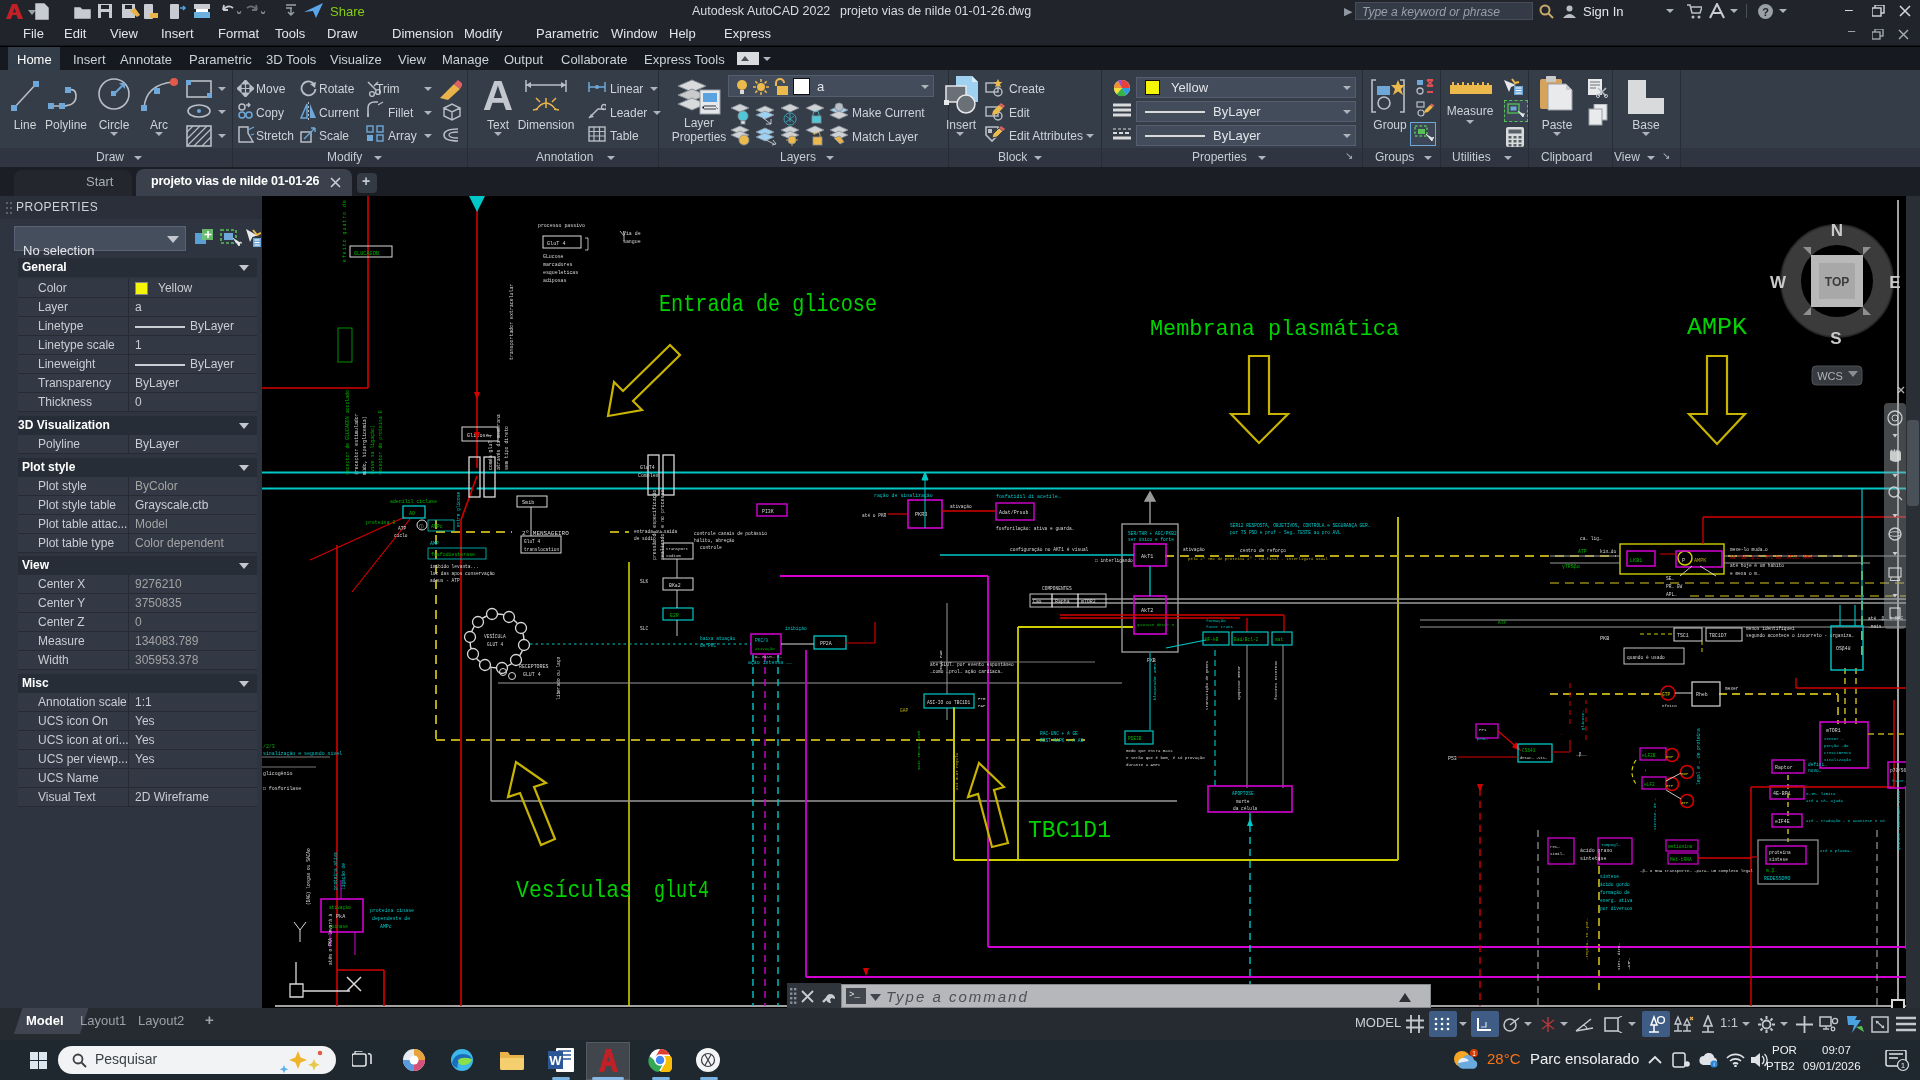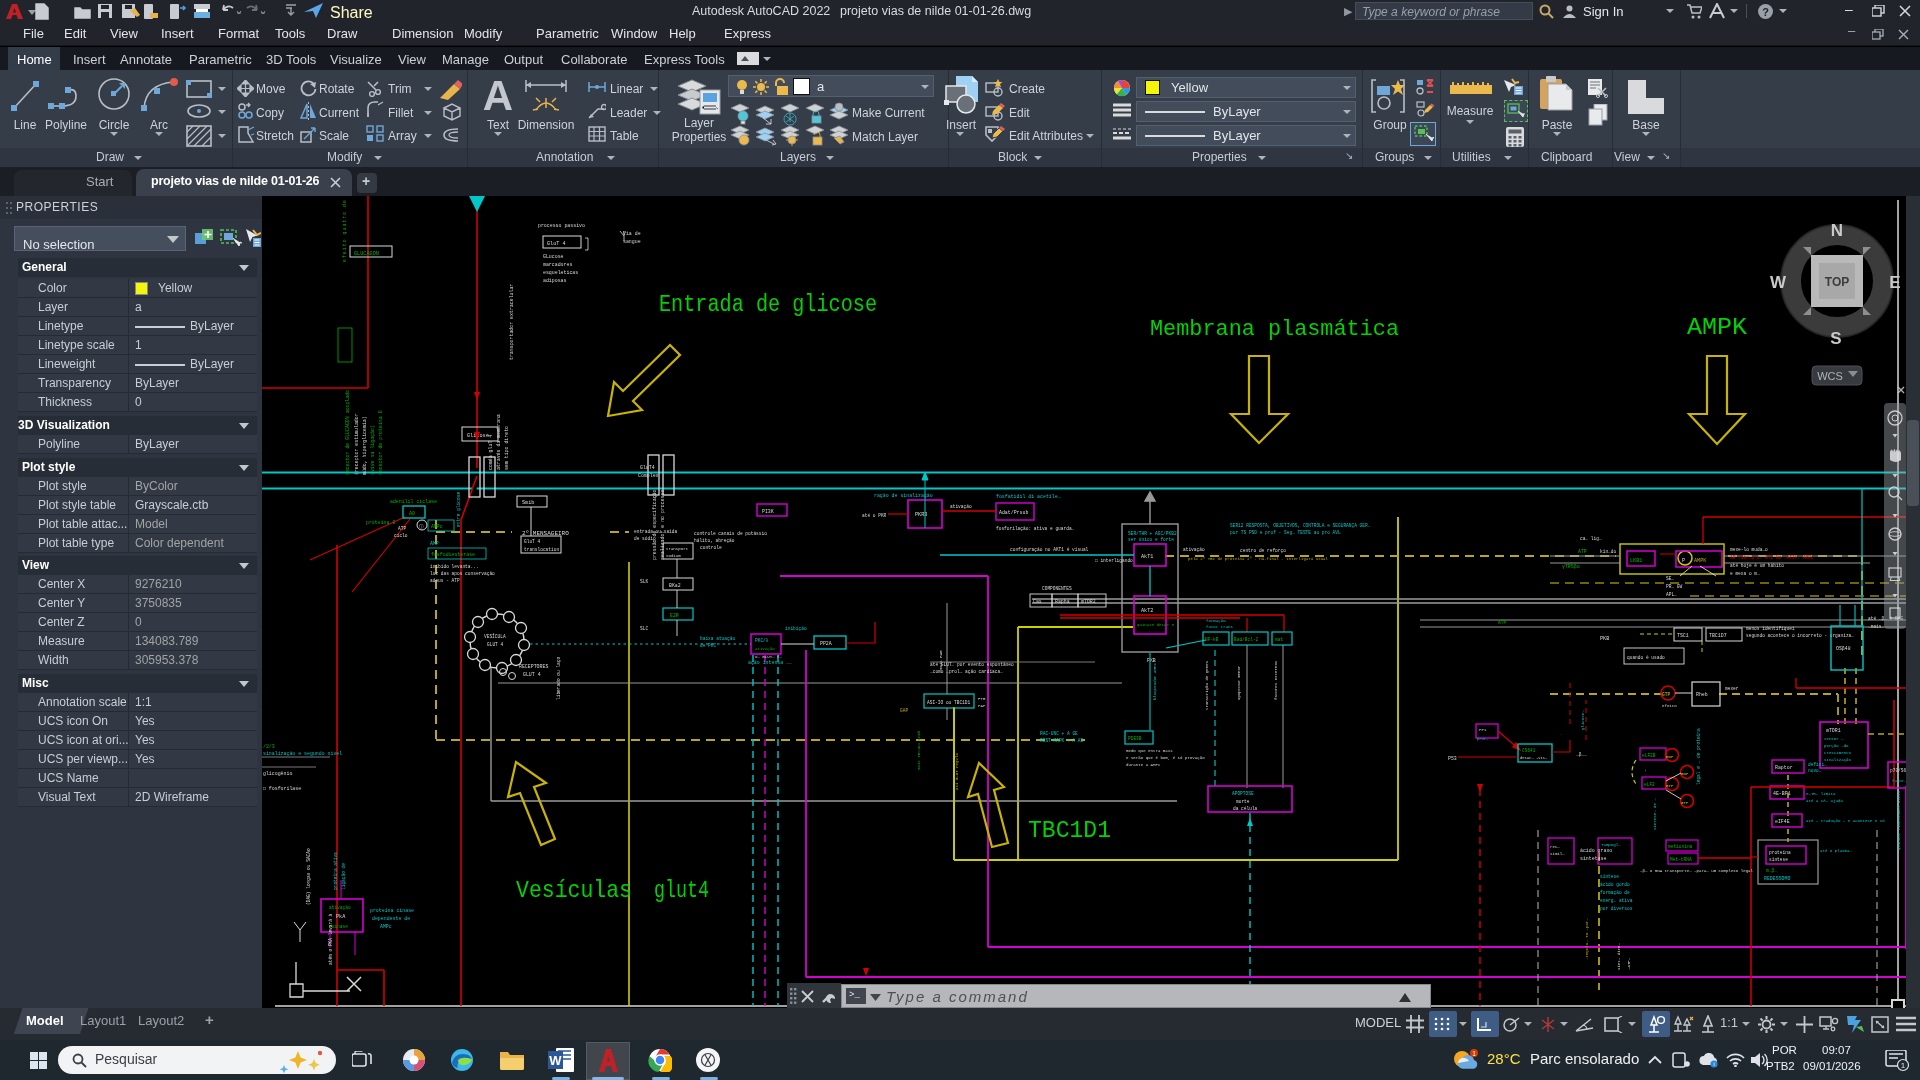--- a/index.html
+++ b/index.html
@@ -69,21 +69,21 @@
             <rect x="161" y="10" width="16" height="6" fill="#6ab0e0" stroke="none"></rect>
           </g>
 <path d="M190 8 q5 -6 10 -2 m-10 2 l1 -5 m-1 5 l5 0" stroke="#c8ccd2" stroke-width="1.8"></path>
 <path d="M204 11 l4 0 m-4 -2 l2 3 l2 -3" stroke="#8a9098" stroke-width="1"></path>
 <path d="M224 8 q-5 -6 -10 -2 m10 2 l-1 -5 m1 5 l-5 0" stroke="#6a6f76" stroke-width="1.8"></path>
 <path d="M228 11 l4 0 m-4 -2 l2 3 l2 -3" stroke="#8a9098" stroke-width="1"></path>
 <path d="M253 3 h10 m-10 3 h6 m-4 4 l3 3 l3 -3 m-3 -4 v7" stroke="#9aa0a8" stroke-width="1.4"></path>
 <path d="M271 10 L290 1 L283 16 L280 9 Z" fill="#5aa6e8" stroke="none"></path>
 </g>
       </svg>
-<span class="abs" style="left:330px;top:4px;color:#fef9c3;font-size:16px">Share</span>
+<span class="abs" style="left:330px;top:4px;color:#84cc16;font-size:13px">Share</span>
 <span class="abs" style="left:692px;top:4px;color:#d8dbdf;font-size:12.5px">Autodesk AutoCAD 2022</span>
 <span class="abs" style="left:840px;top:4px;color:#d8dbdf;font-size:12.5px">projeto vias de nilde 01-01-26.dwg</span>
 <span class="abs" style="left:1344px;top:5px;color:#9098a2;font-size:11px">▶</span>
 <div class="abs" style="left:1355px;top:2px;width:178px;height:18px;background:#343b46;border:1px solid #454d59">
         <span style="position:absolute;left:6px;top:2px;font-style:italic;color:#98a0aa;font-size:12px">Type a keyword or phrase</span>
       </div>
 <svg class="abs" style="left:1539px;top:4px" width="16" height="16" viewBox="0 0 16 16">
         <circle cx="6" cy="6" r="4.5" fill="none" stroke="#c8a96a" stroke-width="2"></circle>
         <path d="M9.5 9.5 L14 14" stroke="#c8a96a" stroke-width="2"></path>
       </svg>
@@ -209,21 +209,21 @@
 <svg class="abs" style="left:300px;top:10px" width="17" height="17" viewBox="0 0 17 17">
         <path d="M14 4 A7 7 0 1 0 15.5 9" fill="none" stroke="#b9bec6" stroke-width="1.8"></path>
         <path d="M10 4 l6 -2 l-1 6 z" fill="#b9bec6"></path>
       </svg>
 <span class="rlabel" style="left:319px;top:12px;text-align:left">Rotate</span>
 <svg class="abs" style="left:366px;top:10px" width="19" height="17" viewBox="0 0 19 17">
         <path d="M2 2 l8 8 M12 2 l-4 4" stroke="#b9bec6" stroke-width="1.6"></path>
         <circle cx="12" cy="12" r="2.4" fill="none" stroke="#b9bec6" stroke-width="1.4"></circle>
         <circle cx="6" cy="14" r="2.4" fill="none" stroke="#b9bec6" stroke-width="1.4"></circle>
       </svg>
-<span class="rlabel" style="left:388px;top:12px;text-align:right">Trim</span><span class="car abs" style="left:424px;top:17px"></span>
+<span class="rlabel" style="left:376px;top:12px;text-align:right">Trim</span><span class="car abs" style="left:424px;top:17px"></span>
 <svg class="abs" style="left:438px;top:8px" width="24" height="22" viewBox="0 0 24 22">
         <path d="M2 20 L16 6 l6 5 L10 22 Z" fill="#e8b34b"></path>
         <path d="M16 6 l4 -4 l5 4 l-3 5 z" fill="#e06060"></path>
       </svg>
 <svg class="abs" style="left:300px;top:32px" width="17" height="18" viewBox="0 0 17 18">
         <path d="M7 2 L1 16 L7 16 Z" fill="none" stroke="#6fa8d8" stroke-width="1.5"></path>
         <path d="M10 2 L16 16 L10 16 Z" fill="#6fa8d8"></path>
         <path d="M8.5 0 V18" stroke="#b9bec6" stroke-width="1" stroke-dasharray="2 2"></path>
       </svg>
 <span class="rlabel" style="left:319px;top:36px;text-align:left">Current</span>
@@ -563,21 +563,21 @@
           <circle cx="2" cy="2" r="1.1"></circle>
           <circle cx="6" cy="2" r="1.1"></circle>
           <circle cx="2" cy="7" r="1.1"></circle>
           <circle cx="6" cy="7" r="1.1"></circle>
           <circle cx="2" cy="12" r="1.1"></circle>
           <circle cx="6" cy="12" r="1.1"></circle>
         </g>
       </svg>
 <span class="abs" style="left:16px;top:4px;color:#cdd1d7;font-size:12px;letter-spacing:0.5px">PROPERTIES</span>
 <div class="abs" style="left:14px;top:30px;width:172px;height:25px;background:#454e5c;border:1px solid #5a6375">
-<span class="abs" style="left:8px;top:10px;color:#e4e7eb;font-size:13px">No selection</span>
+<span class="abs" style="left:8px;top:16px;color:#e4e7eb;font-size:13px">No selection</span>
 <svg class="abs" style="left:152px;top:9px" width="12" height="8" viewBox="0 0 12 8">
           <path d="M0 0 L12 0 L6 7 Z" fill="#c2c7ce"></path>
         </svg>
 </div>
 <svg class="abs" style="left:194px;top:32px" width="22" height="21" viewBox="0 0 22 21">
         <rect x="1" y="5" width="11" height="11" fill="#5a9fd4"></rect>
         <rect x="8" y="1" width="11" height="11" fill="#6fc46f" opacity="0.9"></rect>
         <path d="M14 3 v7 M10.5 6.5 h7" stroke="#fff" stroke-width="1.6"></path>
       </svg>
 <svg class="abs" style="left:220px;top:32px" width="22" height="21" viewBox="0 0 22 21">
@@ -1346,21 +1346,21 @@
 <div class="abs" style="left:592px;top:37px;width:32px;height:3px;background:#8ab8e4;border-radius:2px"></div>
 <div class="abs" style="left:652px;top:37px;width:18px;height:3px;background:#7ab2e2;border-radius:2px"></div>
 <div class="abs" style="left:700px;top:37px;width:18px;height:3px;background:#7ab2e2;border-radius:2px"></div>
 <svg class="abs" style="left:1452px;top:9px" width="28" height="25" viewBox="0 0 28 25">
         <circle cx="10" cy="10" r="8" fill="#f5a623"></circle>
         <path d="M6 14 a5 5 0 0 1 5 -5 a6 6 0 0 1 11 2 a4.5 4.5 0 0 1 -1 8.8 l-10 0 a5 5 0 0 1 -5 -5.8 z" fill="#6aaade"></path>
         <path d="M6 14 a5 5 0 0 1 5 -5 a6 6 0 0 1 6 3" fill="#e8eef5"></path>
         <circle cx="22" cy="4" r="4" fill="#d83b01"></circle>
         <text x="22" y="7" text-anchor="middle" font-size="6.5" fill="#fff" font-family="Liberation Sans">1</text>
       </svg>
-<span class="abs" style="left:1487px;top:10px;font-size:15px;color:#fde047">28°C</span>
+<span class="abs" style="left:1487px;top:10px;font-size:15px;color:#f97316">28°C</span>
 <span class="abs" style="left:1530px;top:10px;font-size:15px;color:#eef0f2">Parc ensolarado</span>
 <svg class="abs" style="left:1648px;top:15px" width="14" height="9" viewBox="0 0 14 9">
         <path d="M1 8 L7 2 L13 8" fill="none" stroke="#dfe3e8" stroke-width="1.8"></path>
       </svg>
 <svg class="abs" style="left:1672px;top:12px" width="18" height="16" viewBox="0 0 18 16">
         <rect x="1" y="1" width="12" height="14" rx="2" fill="none" stroke="#dfe3e8" stroke-width="1.5"></rect>
         <circle cx="15" cy="12" r="2.8" fill="#dfe3e8"></circle>
       </svg>
 <svg class="abs" style="left:1698px;top:13px" width="22" height="15" viewBox="0 0 22 15">
         <path d="M5 12 a4.5 4.5 0 0 1 .8 -8.9 a5.5 5.5 0 0 1 10.4 1.4 a4 4 0 0 1 .5 7.5 z" fill="#dfe3e8"></path>

